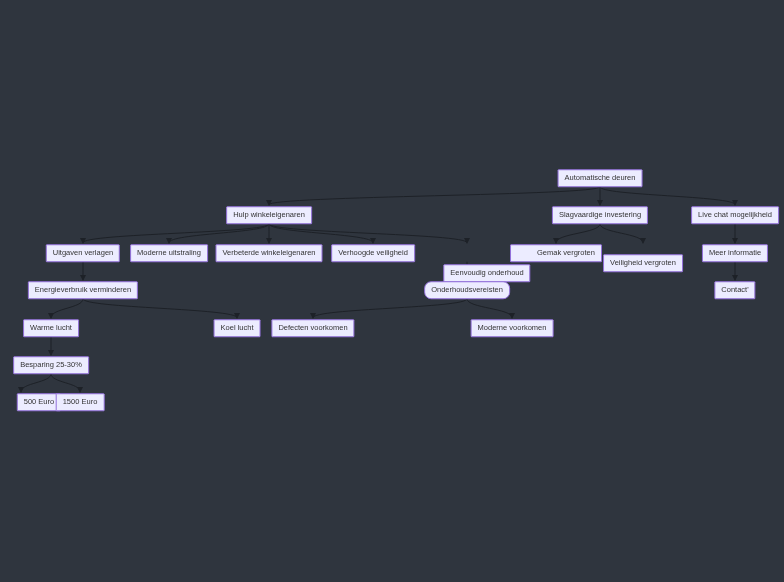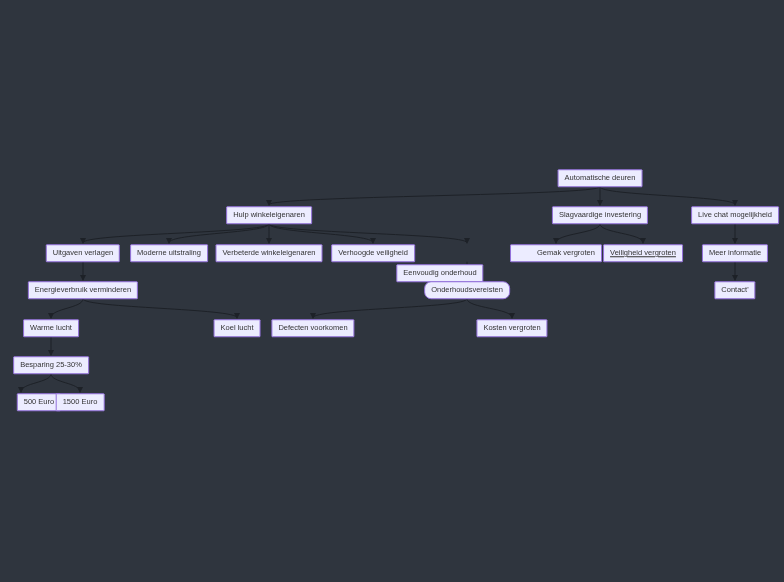--- a/index.html
+++ b/index.html
@@ -84,28 +84,28 @@
     </svg>
   <div id="nodes">
       <div class="node" style="left: 600px; top: 178px;">Automatische deuren</div>
       <div class="node" style="left: 269px; top: 215px;">Hulp winkeleigenaren</div>
       <div class="node" style="left: 600px; top: 215px;">Slagvaardige investering</div>
       <div class="node" style="left: 735px; top: 215px;">Live chat mogelijkheid</div>
       <div class="node" style="left: 83px; top: 253px;">Uitgaven verlagen</div>
       <div class="node" style="left: 169px; top: 253px;">Moderne uitstraling</div>
       <div class="node" style="left: 269px; top: 253px;">Verbeterde winkeleigenaren</div>
       <div class="node" style="left: 373px; top: 253px;">Verhoogde veiligheid</div>
-      <div class="node" style="left: 440px; top: 253px; margin-top: 20px;">Eenvoudig onderhoud</div>
+      <div class="node" style="left: 487px; top: 253px; margin-top: 20px;">Eenvoudig onderhoud</div>
       <div class="node" style="left: 556px; top: 253px; padding-left: 26px;">Gemak vergroten</div>
-      <div class="node" style="left: 643px; top: 253px; text-decoration: underline;">Veiligheid vergroten</div>
+      <div class="node" style="left: 643px; top: 263px;">Veiligheid vergroten</div>
       <div class="node" style="left: 735px; top: 253px;">Meer informatie</div>
       <div class="node" style="left: 83px; top: 290px;">Energieverbruik verminderen</div>
       <div class="node" style="left: 467px; top: 290px; border-radius: 7px;">Onderhoudsvereisten</div>
       <div class="node" style="left: 735px; top: 290px;">Contact'</div>
       <div class="node" style="left: 51px; top: 328px;">Warme lucht</div>
       <div class="node" style="left: 237px; top: 328px;">Koel lucht</div>
       <div class="node" style="left: 313px; top: 328px;">Defecten voorkomen</div>
-      <div class="node" style="left: 512px; top: 328px;">Kosten vergroten</div>
+      <div class="node" style="left: 512px; top: 328px;">Moderne voorkomen</div>
       <div class="node" style="left: 51px; top: 365px; text-align: center;">Besparing 25-30%</div>
       <div class="node" style="left: 39px; top: 402px;">500 Euro</div>
       <div class="node" style="left: 80px; top: 402px;">1500 Euro</div>
     </div>
 </div>
 
 </body></html>

